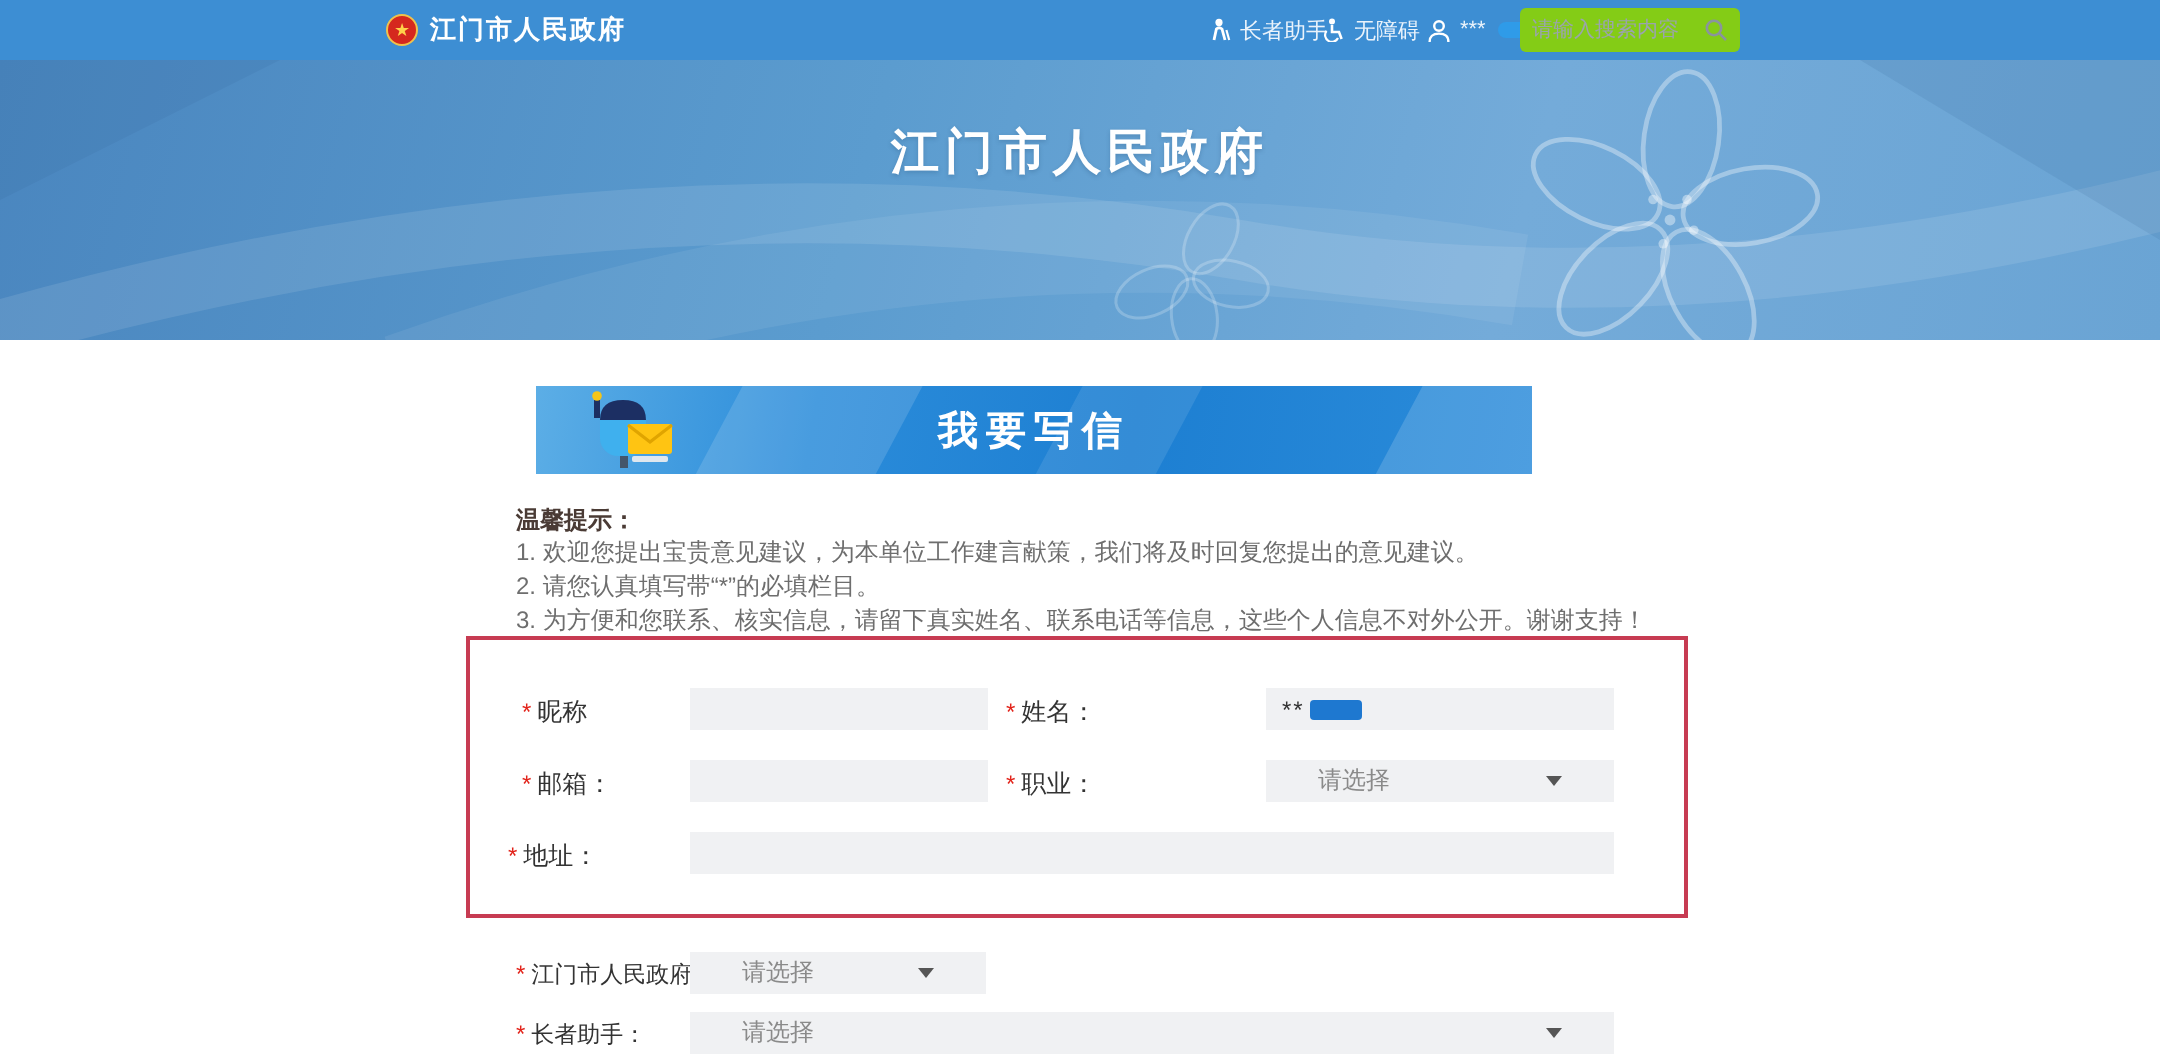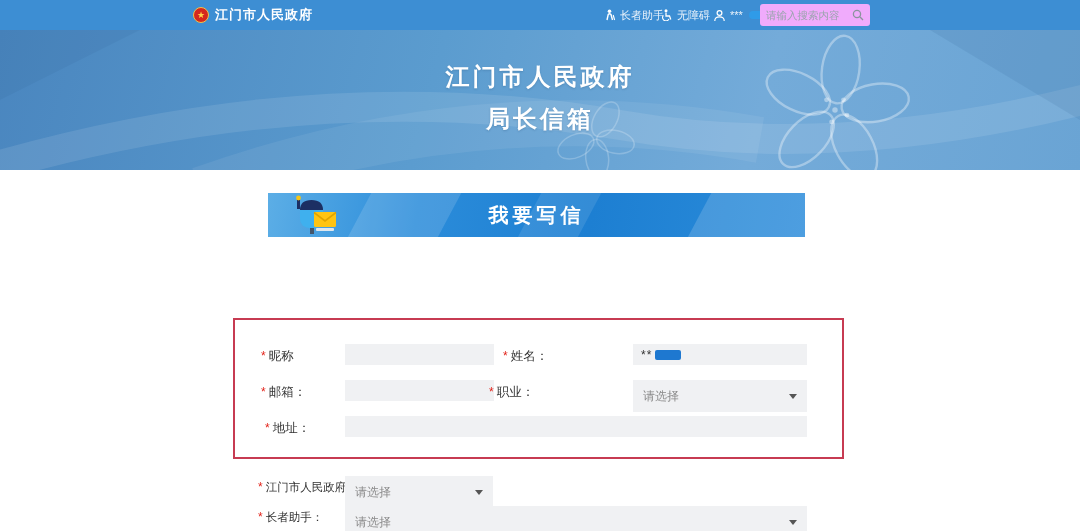--- a/index.html
+++ b/index.html
@@ -10,35 +10,35 @@
   
   .topbar { position:absolute; left:0; top:0; width:1080px; height:30px; background:#3d8ed3; }
   .brand { position:absolute; left:193px; top:0; height:30px; display:flex; align-items:center; gap:6px; }
   .emblem { width:16px; height:16px; border-radius:50%; background:#d5281e; border:1px solid #f0c24b;
             display:flex; align-items:center; justify-content:center; color:#ffd24a; font-size:9px; line-height:1; }
   .site-name { color:#fff; font-size:13px; font-weight:bold; letter-spacing:1px; }
   .top-link { position:absolute; top:0; height:30px; display:flex; align-items:center; gap:4px; color:#eaf3fb; font-size:11px; cursor:pointer; }
   .top-link svg { display:block; }
   .tl-elder { left:605px; } .tl-access { left:661px; } .tl-user { left:713px; }
   .redact-pill { display:inline-block; width:16px; height:8px; border-radius:4px; background:#2f9be8; margin-left:2px; }
-  .searchbox { position:absolute; left:760px; top:4px; width:110px; height:22px; background:#f0abfc; border-radius:3px;
+  .searchbox { position:absolute; left:760px; top:4px; width:110px; height:22px; background:#84cc16; border-radius:3px;
                display:flex; align-items:center; padding:0 6px; }
   .searchbox input { flex:1; min-width:0; border:none; outline:none; font-size:10.5px; color:#333; background:transparent; font-family:inherit; }
   .searchbox input::placeholder { color:#9aa4ad; }
 
   
   .banner { position:absolute; left:0; top:30px; width:1080px; height:140px;
             background:linear-gradient(105deg,#4a86bf 0%,#5b9ccf 40%,#74abd9 70%,#6aa4d4 100%); overflow:hidden; }
   .banner svg.deco { position:absolute; }
   .banner-title { position:absolute; left:0; top:26px; width:100%; text-align:center; color:#fff; }
   .banner-title .line { font-size:24px; font-weight:bold; line-height:42px; letter-spacing:3px;
                         text-shadow:0 1px 2px rgba(30,70,110,.25); }
 
   
-  .section-header { position:absolute; left:268px; top:193px; width:537px; height:44px; overflow:hidden;
+  .section-header { position:absolute; left:268px; top:193px; width:498px; height:44px; overflow:hidden;
                     background:linear-gradient(100deg,#5caee6 0%,#2b8cda 28%,#1d7fd2 60%,#2b8cda 100%); }
   .sh-shape { position:absolute; top:-10px; height:70px; background:rgba(255,255,255,.14); transform:skewX(-28deg); }
   .sh-s1 { left:90px; width:90px; }
   .sh-s2 { left:260px; width:60px; background:rgba(255,255,255,.10); }
   .sh-s3 { left:430px; width:140px; background:rgba(255,255,255,.16); }
   .sh-title { position:absolute; left:0; top:0; width:100%; height:44px; display:flex; align-items:center; justify-content:center;
               color:#fff; font-size:20px; font-weight:bold; letter-spacing:4px; }
   .mailbox { position:absolute; left:26px; top:2px; }
 
   
@@ -52,34 +52,34 @@
 
   
   .f-label { position:absolute; font-size:12.5px; color:#333; white-space:nowrap; }
   .f-label .req { color:#e2231a; margin-right:3px; font-size:12px; }
   .f-label.small { font-size:11.5px; }
   .f-input { position:absolute; height:21px; background:#f0f1f3; border:none; outline:none;
              font-size:12px; color:#333; padding:0 8px; font-family:inherit; }
   .f-box   { position:absolute; height:21px; background:#f0f1f3; display:flex; align-items:center; padding:0 8px; }
   .f-box .stars { font-size:12px; color:#333; letter-spacing:1px; line-height:1; }
   .name-blob { display:inline-block; width:26px; height:10px; background:#1e78d0; border-radius:2px; margin-left:3px; }
-  .f-select { position:absolute; height:32px; background:#f0f1f3; display:flex; align-items:center;
-              padding:0 10px; cursor:pointer; }
+  .f-select { position:absolute; height:21px; background:#f0f1f3; display:flex; align-items:center;
+              padding:0 26px; cursor:pointer; }
   .f-select .sel-text { flex:1; font-size:12px; color:#8a8a8a; }
   .caret { width:0; height:0; border-left:4px solid transparent; border-right:4px solid transparent; border-top:5px solid #555; }
 
   .pos-nick-lbl { left:261px; top:348px; }
   .pos-nick-in  { left:345px; top:344px; width:149px; }
   .pos-name-lbl { left:503px; top:348px; }
   .pos-name-in  { left:633px; top:344px; width:174px; }
   .pos-mail-lbl { left:261px; top:384px; }
   .pos-mail-in  { left:345px; top:380px; width:149px; }
-  .pos-occ-lbl  { left:489px; top:384px; }
+  .pos-occ-lbl  { left:503px; top:384px; }
   .pos-occ-sel  { left:633px; top:380px; width:174px; }
-  .pos-addr-lbl { left:265px; top:420px; }
+  .pos-addr-lbl { left:254px; top:420px; }
   .pos-addr-in  { left:345px; top:416px; width:462px; }
   .pos-cat-lbl  { left:258px; top:480px; }
   .pos-cat-sel  { left:345px; top:476px; width:148px; }
   .pos-att-lbl  { left:258px; top:510px; }
   .pos-att-sel  { left:345px; top:506px; width:462px; }
 </style>
 </head>
 <body>
 
 <div class="page">
@@ -152,41 +152,46 @@
     <svg class="deco" style="left:540px;top:60px;" width="110" height="95" viewBox="0 0 100 100">
       <g fill="none" stroke="rgba(255,255,255,0.22)" stroke-width="1.6">
         <ellipse cx="50" cy="28" rx="12" ry="20" transform="rotate(30 50 50)"></ellipse>
         <ellipse cx="50" cy="28" rx="12" ry="20" transform="rotate(102 50 50)"></ellipse>
         <ellipse cx="50" cy="28" rx="12" ry="20" transform="rotate(174 50 50)"></ellipse>
         <ellipse cx="50" cy="28" rx="12" ry="20" transform="rotate(246 50 50)"></ellipse>
       </g>
     </svg>
     <div class="banner-title">
       <div class="line">江门市人民政府</div>
-      <div class="line">局长信箱</div>
     </div>
   </div>
 
   <div class="section-header">
     <div class="sh-shape sh-s1"></div>
     <div class="sh-shape sh-s2"></div>
     <div class="sh-shape sh-s3"></div>
     <svg class="mailbox" width="46" height="40" viewBox="0 0 46 40">
       <rect x="3" y="3" width="3" height="11" fill="#1c2f63"></rect>
       <circle cx="4.5" cy="3" r="2.4" fill="#f5c518"></circle>
       <rect x="16" y="33" width="4" height="6" fill="#44566b"></rect>
       <rect x="6" y="6" width="23" height="27" rx="9" fill="#3fb0ee"></rect>
       <path d="M6 15 L6 15 Q6 5 17.5 5 Q29 5 29 15 Z" fill="#1c2f63"></path>
       <rect x="20" y="17" width="22" height="15" rx="1.5" fill="#ffc412"></rect>
       <path d="M20 17.5 L31 26 L42 17.5" stroke="#e0a400" stroke-width="1.6" fill="none"></path>
       <rect x="22" y="33" width="18" height="3" rx="1" fill="#dfe7ee"></rect>
     </svg>
     <div class="sh-title">我要写信</div>
   </div>
 
+  <div class="tips">
+    <div class="tips-heading">温馨提示：</div>
+    <div class="tips-item">1. 欢迎您提出宝贵意见建议，为本单位工作建言献策，我们将及时回复您提出的意见建议。</div>
+    <div class="tips-item">2. 请您认真填写带“*”的必填栏目。</div>
+    <div class="tips-item">3. 为方便和您联系、核实信息，请留下真实姓名、联系电话等信息，这些个人信息不对外公开。谢谢支持！</div>
+  </div>
 
   <div class="red-box"></div>
 
   <div class="f-label pos-nick-lbl">
     <span class="req">*</span><span>昵称</span>
   </div>
   <input class="f-input pos-nick-in" type="text" value="" style="">
 
   <div class="f-label pos-name-lbl">
     <span class="req">*</span><span>姓名：</span>

